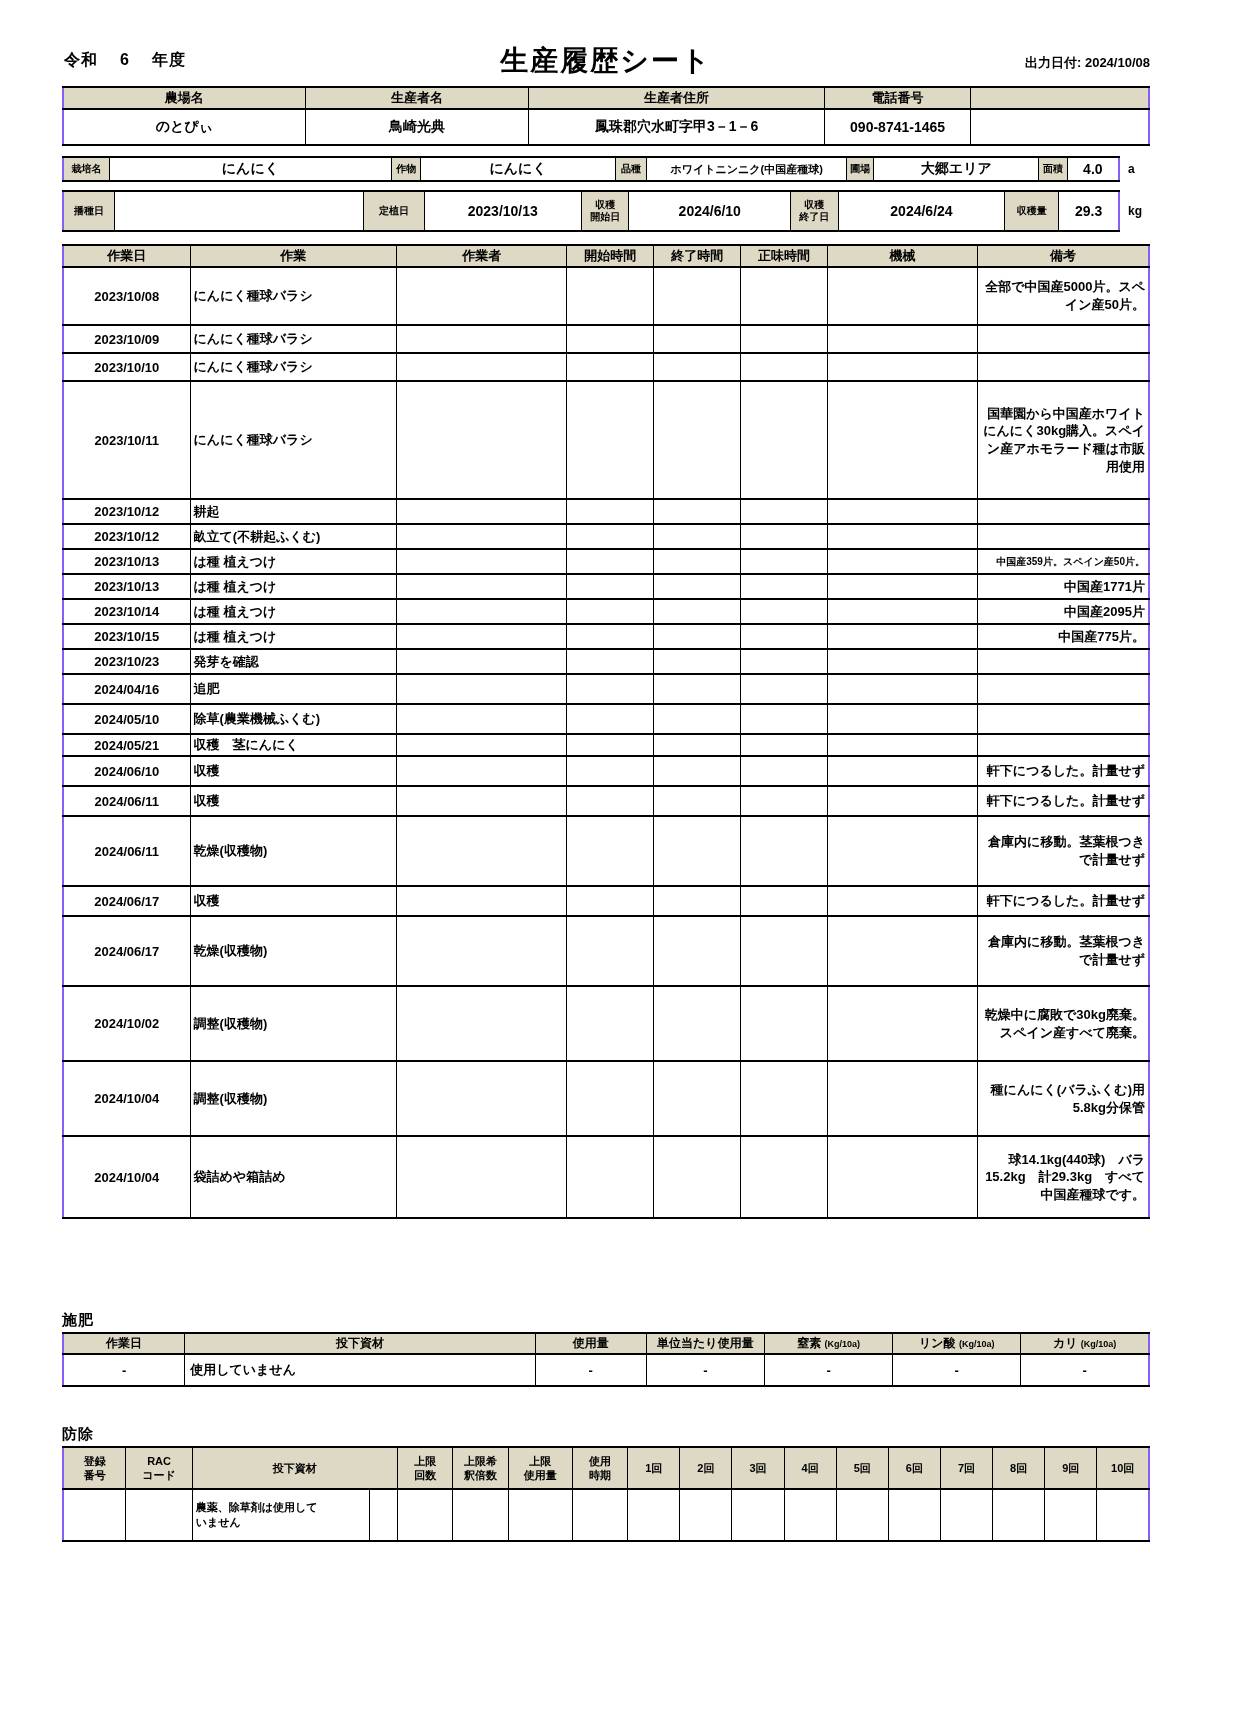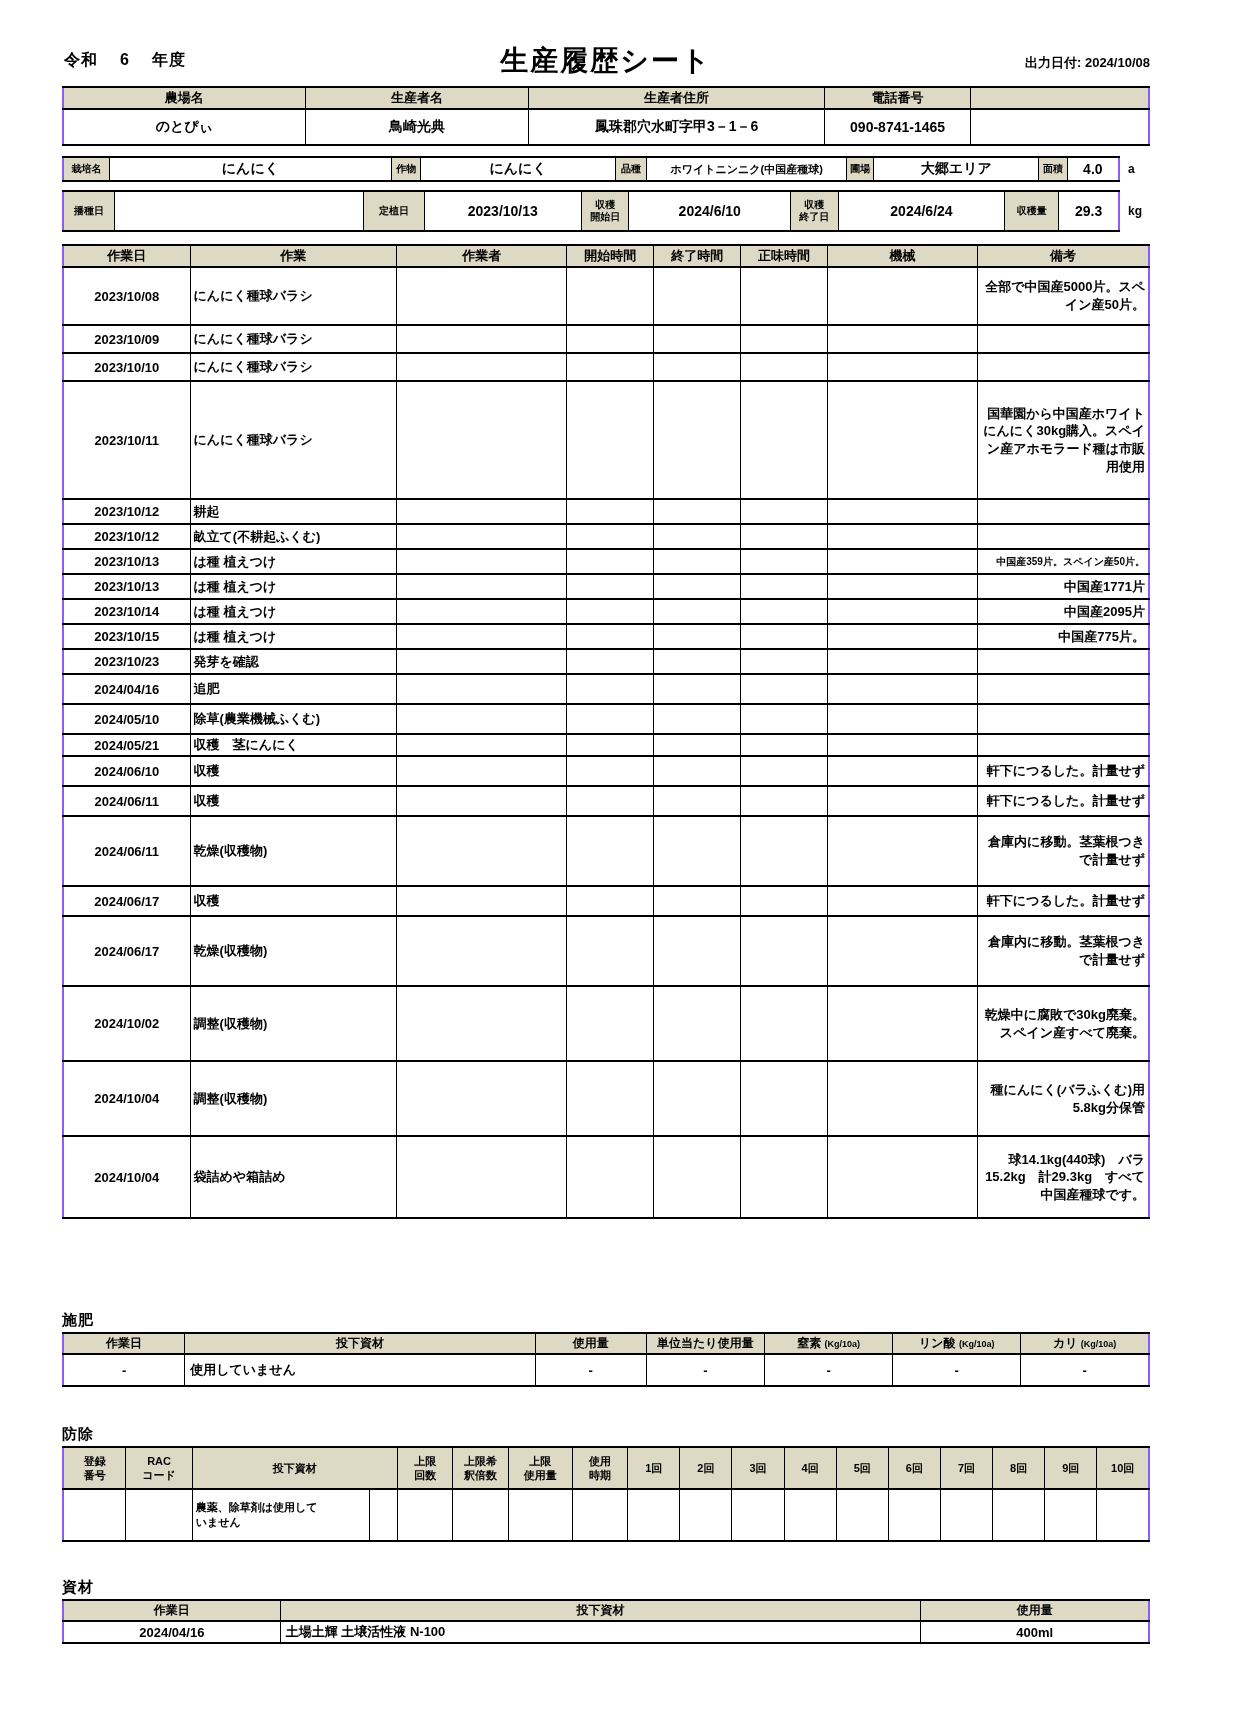--- a/index.html
+++ b/index.html
@@ -536,38 +536,14 @@
             <td></td>
             <td></td>
             <td></td>
             <td></td>
             <td></td>
           </tr>
         </tbody>
     </table>
   </div>
 
-  <div class="mat-section">
-    <div class="section-title">資材</div>
-    <table class="grid mat-table">
-      <colgroup>
-          <col style="width:20%">
-          <col style="width:59%">
-          <col style="width:21%">
-        </colgroup>
-      <thead>
-          <tr id="mat-head-row">
-            <th class="hd">作業日</th>
-            <th class="hd">投下資材</th>
-            <th class="hd">使用量</th>
-          </tr>
-        </thead>
-      <tbody>
-          <tr id="mat-value-row">
-            <td>2024/04/16</td>
-            <td class="left">土場土輝 土壌活性液 N-100</td>
-            <td>400ml</td>
-          </tr>
-        </tbody>
-    </table>
-  </div>
 
 </div>
 
 </body></html>

